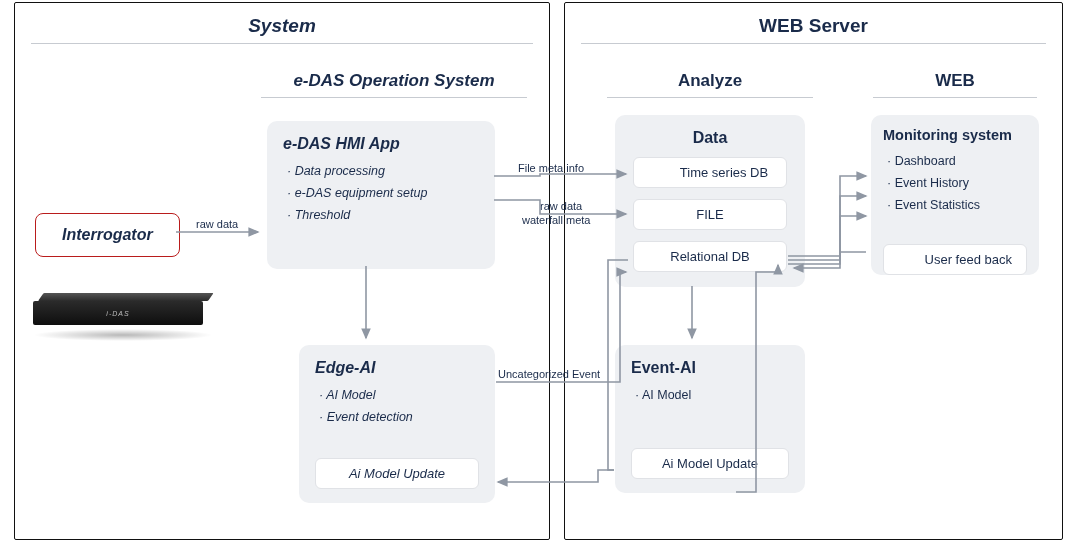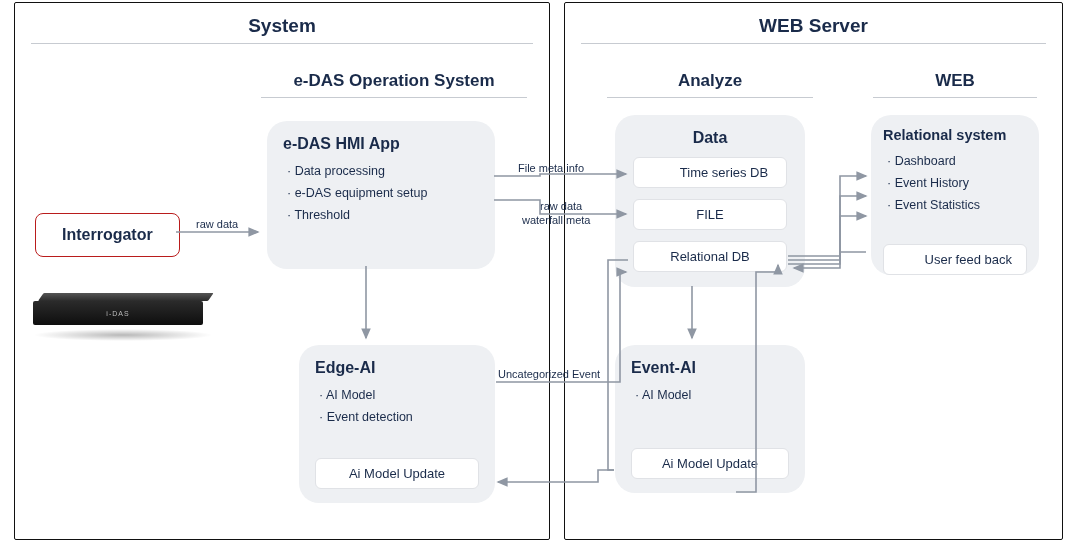--- a/index.html
+++ b/index.html
@@ -3,40 +3,40 @@
 <meta charset="utf-8">
 <style>
   * { box-sizing: border-box; margin: 0; padding: 0; }
   body { font-family: -apple-system, BlinkMacSystemFont, "Segoe UI", Arial, sans-serif; background: #fff; width: 1077px; height: 542px; position: relative; color: #1a2b4a; }
   .panel { position: absolute; border: 1px solid #111; border-radius: 2px; }
   .panel-title { text-align: center; font-size: 19px; font-weight: 700; color: #1a2b4a; margin-top: 12px; }
   .panel-title-line { border: none; border-top: 1px solid #c7cbd1; margin: 6px 16px 0 16px; }
   .subpanel { position: absolute; background: #fff; }
   .subpanel-title { text-align: center; font-size: 17px; font-weight: 700; color: #1a2b4a; margin-top: 14px; }
   .subpanel-line { border: none; border-top: 1px solid #c7cbd1; margin: 6px 12px 0 12px; }
-  .card { position: absolute; background: #eef0f3; border-radius: 20px; padding: 14px 16px 16px 16px; }
+  .card { position: absolute; background: #eef0f3; border-radius: 10px; padding: 14px 16px 16px 16px; }
   .card-title { font-size: 16px; font-weight: 700; color: #1a2b4a; margin-bottom: 8px; }
   .card-title.center { text-align: center; }
   .bullets { list-style: none; margin-left: 4px; }
   .bullets li { font-size: 12.5px; color: #1a2b4a; line-height: 1.75; }
   .bullets li::before { content: "· "; }
   .chip { position: absolute; background: #fff; border: 1px solid #e0e2e6; border-radius: 6px; padding: 7px 14px; font-size: 13px; color: #1a2b4a; text-align: center; }
   .interrogator-box { position: absolute; background: #fff; border: 1px solid #b91c1c; border-radius: 8px; padding: 12px 26px; font-size: 16px; font-weight: 600; color: #1a2b4a; }
   .device { position: absolute; width: 170px; height: 56px; }
   .device-top { width: 170px; height: 8px; background: linear-gradient(#555,#2b2b2b); transform: skewX(-35deg); transform-origin: bottom left; margin-left: 5px; border-radius: 1px; }
   .device-front { width: 170px; height: 24px; background: linear-gradient(#2b2b2b,#0e0e0e); border-radius: 2px; position: relative; }
   .device-front::after { content: "i-DAS"; color: #bbb; font-size: 7px; position: absolute; left: 50%; top: 50%; transform: translate(-50%,-50%); letter-spacing: 1px; }
   .device-shadow { margin-top: 4px; width: 180px; height: 12px; background: radial-gradient(ellipse at center, rgba(0,0,0,0.28), rgba(0,0,0,0) 70%); }
   .label { position: absolute; font-size: 11px; color: #1a2b4a; white-space: nowrap; }
   svg.arrows { position: absolute; left: 0; top: 0; width: 1077px; height: 542px; pointer-events: none; }
 </style>
 </head>
 <body>
 
-<div class="panel" style="left:14px; top:2px; width:536px; height:538px;">
+<div class="panel" style="left:14px; top:2px; width:536px; height:538px;font-style:italic;">
   <div class="panel-title">System</div>
   <hr class="panel-title-line">
 
   <div class="interrogator-box" style="left:20px; top:210px;">Interrogator</div>
 
   <div class="device" style="left:18px; top:290px;">
     <div class="device-top"></div>
     <div class="device-front"></div>
     <div class="device-shadow"></div>
   </div>
@@ -87,21 +87,21 @@
       </ul>
       <div class="chip" style="left:16px; bottom:14px; right:16px; position:absolute;">Ai Model Update</div>
     </div>
   </div>
 
   <div class="subpanel" style="left:296px; top:54px; width:188px; height:474px;">
     <div class="subpanel-title">WEB</div>
     <hr class="subpanel-line">
 
     <div class="card" style="left:10px; top:58px; width:168px; height:160px; padding:12px 12px 14px 12px;">
-      <div class="card-title" style="font-size:14.5px;">Relational system</div>
+      <div class="card-title" style="font-size:14.5px;">Monitoring system</div>
       <ul class="bullets">
         <li>Dashboard</li>
         <li>Event History</li>
         <li>Event Statistics</li>
       </ul>
       <div class="chip" style="left:12px; bottom:0; right:12px; position:absolute;text-align:right;">User feed back</div>
     </div>
   </div>
 </div>
 

